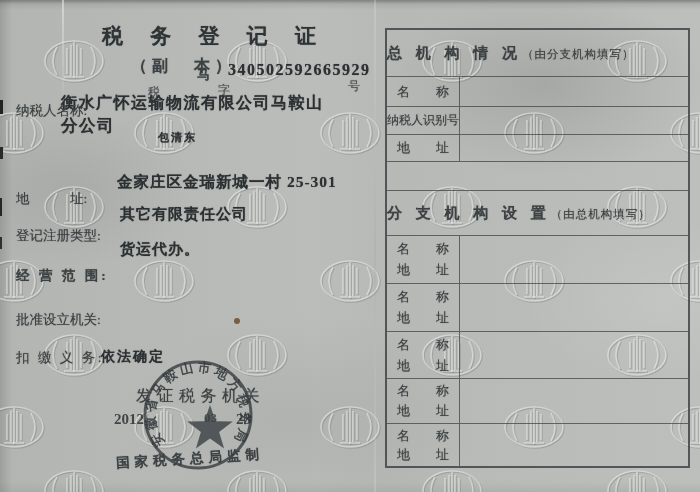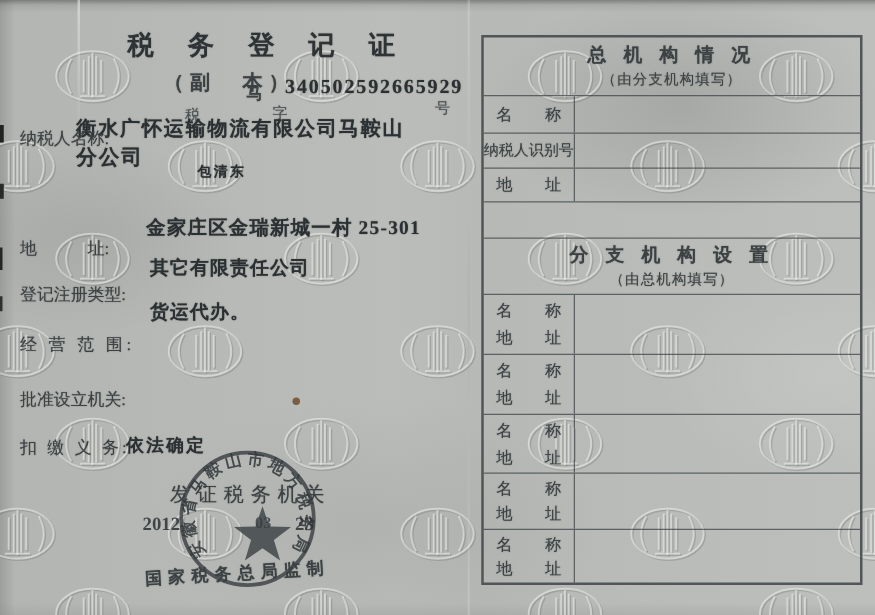--- a/index.html
+++ b/index.html
@@ -33,21 +33,21 @@
   .footer-line{left:116px;top:450px;font-size:13.5px;font-weight:bold;letter-spacing:5px;transform:rotate(-3.5deg);z-index:5;}
   .dot{left:234px;top:318px;width:6px;height:6px;border-radius:50%;background:#6d4b2d;opacity:.85;}
   
   .rtable{
     position:absolute;left:385px;top:28px;width:305px;height:440px;
     border:2px solid rgba(62,68,71,.85);box-sizing:border-box;
     display:flex;flex-direction:column;z-index:3;
   }
   .trow{display:flex;border-bottom:1px solid rgba(62,68,71,.75);box-sizing:border-box;flex:0 0 auto;}
   .trow:last-child{border-bottom:none;flex:1 1 auto;}
-  .thead{flex-direction:column;align-items:center;justify-content:center;}
+  .thead{flex-direction:row;align-items:center;}
   .thead .t1{font-size:15px;font-weight:bold;letter-spacing:5px;}
   .thead .t2{font-size:11.5px;letter-spacing:1px;margin-top:2px;}
   .labcell{width:73px;border-right:1px solid rgba(62,68,71,.75);box-sizing:border-box;
     display:flex;flex-direction:column;justify-content:space-around;align-items:center;padding:2px 0;}
   .labcell .scantext{font-size:13px;}
   .valcell{flex:1;}
   .idnum{font-size:12px !important;}
   
   .wm{position:absolute;z-index:1;}
 </style>
@@ -886,21 +886,21 @@
 
   <span class="abs val" style="left:158px;top:130px;font-size:11px;letter-spacing:2px;">包清东</span>
 
   <span class="abs val" style="left:117px;top:172px;font-size:15.5px;letter-spacing:1px;">金家庄区金瑞新城一村 25-301</span>
   <span class="abs scantext lbl" style="left:16px;top:190px;">地　　　址:</span>
 
   <span class="abs val" style="left:120px;top:205px;font-size:15px;letter-spacing:1px;">其它有限责任公司</span>
   <span class="abs val" style="left:120px;top:240px;font-size:15px;letter-spacing:1px;">货运代办。</span>
 
   <span class="abs scantext lbl" style="left:16px;top:227px;">登记注册类型:</span>
-  <span class="abs scantext lbl" style="left:16px;top:267px;letter-spacing:3px;">经 营 范 围:</span>
+  <span class="abs scantext lbl" style="left:16px;top:267px;letter-spacing:3px;font-weight:bold;">经 营 范 围:</span>
 
   <span class="abs scantext lbl" style="left:16px;top:311px;">批准设立机关:</span>
 
   <span class="abs scantext lbl" style="left:16px;top:349px;letter-spacing:2.5px;">扣 缴 义 务:</span>
   <span class="abs val" style="left:101px;top:348px;font-size:14px;letter-spacing:2px;">依法确定</span>
 
   <span class="abs scantext issuer-label">发证税务机关</span>
 
   <div class="abs dot"></div>
 

